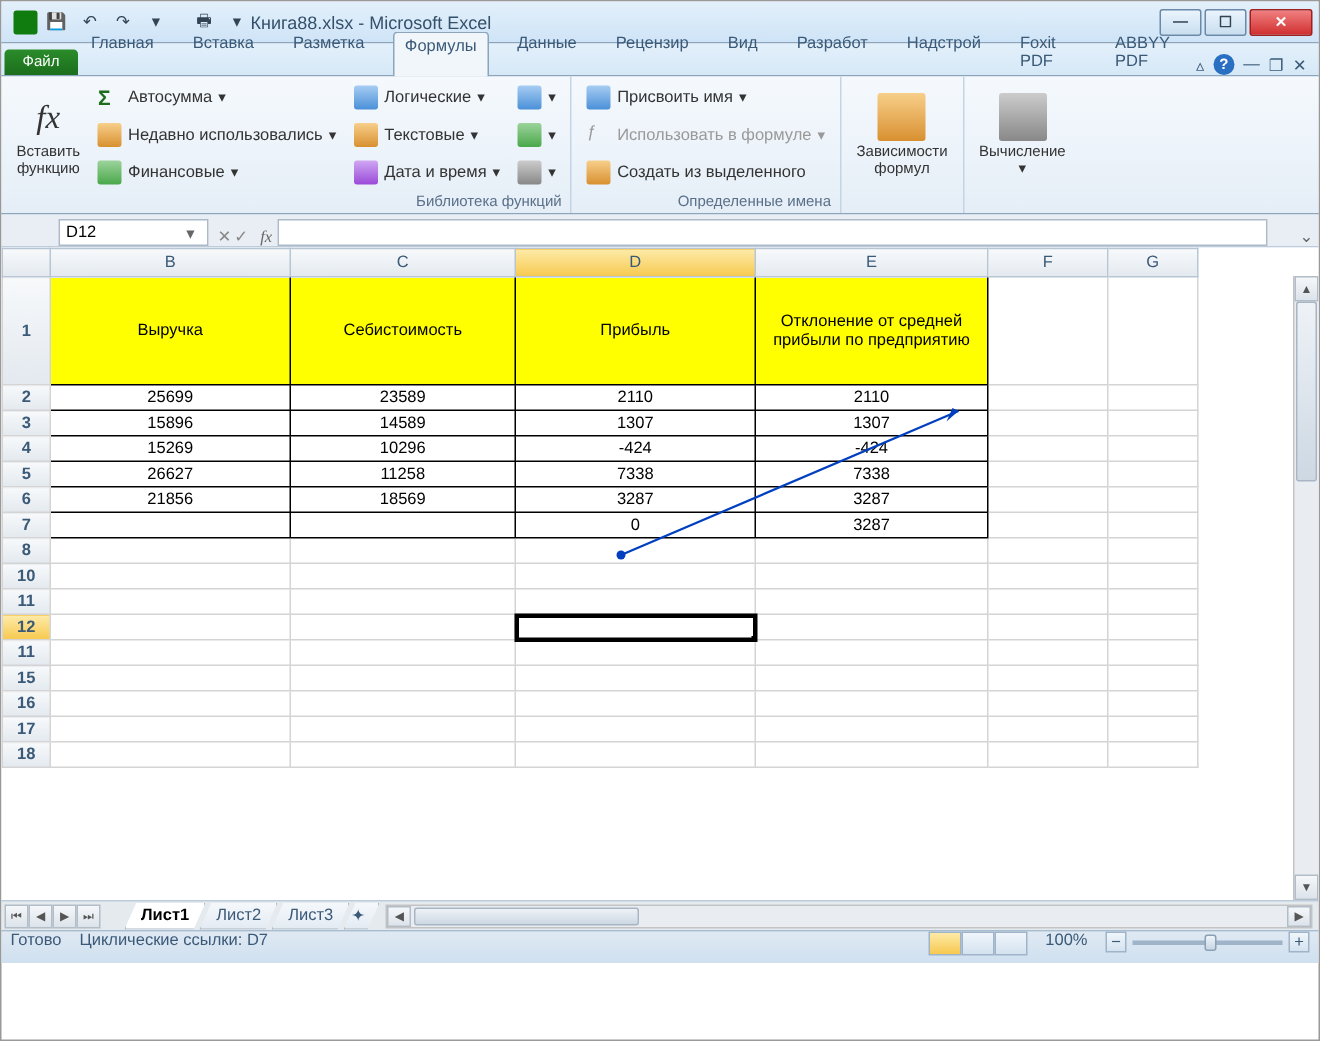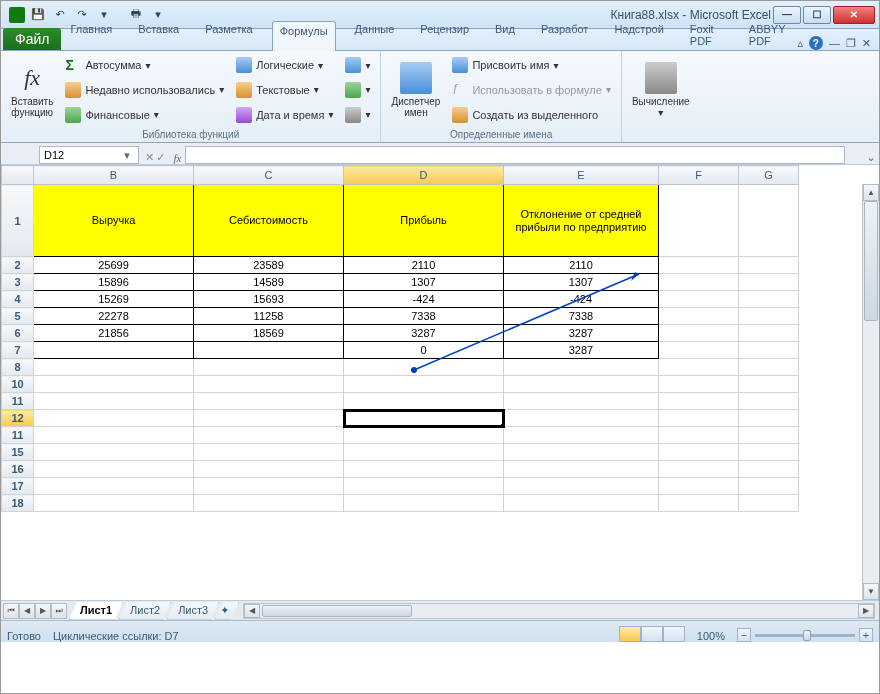--- a/index.html
+++ b/index.html
@@ -5,38 +5,38 @@
 *{box-sizing:border-box;margin:0;padding:0;font-family:"Segoe UI",Tahoma,sans-serif;font-size:11px;user-select:none}
 body{background:#fff;overflow:hidden}
 .app{width:880px;height:694px;margin:0 auto;position:relative;background:#fff;border:1px solid #999}
 
 
 .titlebar{height:28px;background:linear-gradient(#e3f0fb,#cfe4f7);display:flex;align-items:center;border-bottom:1px solid #8ba5bd}
 .sys-icon{width:16px;height:16px;margin:0 4px 0 8px;background:#107c10;border-radius:2px}
 .qat{display:flex;gap:4px;align-items:center}
 .qat-btn{width:18px;height:18px;display:flex;align-items:center;justify-content:center;color:#345;cursor:pointer}
 .qat-sep{width:6px}
-.title{flex:1;text-align:right;color:#35506b;font-size:12px}
+.title{flex:1;text-align:left;color:#35506b;font-size:12px}
 .winbtns{display:flex;margin-right:4px}
 .winbtn{width:28px;height:18px;border:1px solid #6b8aa8;background:linear-gradient(#eaf4fd,#c9deef);margin-left:2px;display:flex;align-items:center;justify-content:center;border-radius:2px;color:#345;cursor:pointer;font-weight:bold;font-size:10px}
 .winbtn.close{background:linear-gradient(#f08080,#d03030);color:#fff;border-color:#a02020;width:42px}
 
 
 .tabs{height:22px;background:linear-gradient(#e3f0fb,#d6e8f7);display:flex;align-items:flex-end;padding-left:2px;border-bottom:1px solid #8ba5bd}
-.file-tab{background:linear-gradient(#2a8c2a,#1c6e1c);color:#fff;padding:3px 12px;border-radius:3px 3px 0 0;font-size:14px;margin-right:2px;cursor:pointer}
+.file-tab{background:linear-gradient(#2a8c2a,#1c6e1c);color:#fff;padding:3px 12px;border-radius:3px 3px 0 0;font-size:10px;margin-right:2px;cursor:pointer}
 .tab{padding:3px 7px;cursor:pointer;color:#3b5a78;font-size:11px}
 .tab.active{background:#f1f6fb;border:1px solid #8ba5bd;border-bottom:none;border-radius:3px 3px 0 0;position:relative;top:1px}
 .tabs-right{margin-left:auto;display:flex;gap:6px;align-items:center;padding-right:8px;color:#3b5a78}
 .help-icn{width:14px;height:14px;border-radius:50%;background:#2a70c2;color:#fff;display:flex;align-items:center;justify-content:center;font-size:10px;font-weight:bold}
 
 
 .ribbon{height:92px;background:linear-gradient(#f5f9fd,#e5eef7);border-bottom:1px solid #8ba5bd;display:flex}
 .group{border-right:1px solid #c3d5e5;padding:2px 6px 0;display:flex;flex-direction:column;height:100%}
 .group-body{flex:1;display:flex;gap:4px}
-.group-label{text-align:center;font-size:10px;color:#5a7089;padding:2px 0}
+.group-label{text-align:right;font-size:10px;color:#5a7089;padding:2px 0}
 .bigbtn{display:flex;flex-direction:column;align-items:center;justify-content:center;padding:2px 4px;cursor:pointer;min-width:48px}
 .bigbtn .icn{width:32px;height:32px;margin-bottom:2px}
 .bigbtn span{font-size:10px;text-align:center;line-height:11px;color:#333}
 .col{display:flex;flex-direction:column;justify-content:space-around}
 .rbtn{display:flex;align-items:center;gap:4px;padding:2px 4px;cursor:pointer;font-size:10px;color:#333;white-space:nowrap}
 .rbtn .mi{width:16px;height:16px}
 
 
 .icn-fx{font-family:serif;font-style:italic;font-size:22px;color:#333;display:flex;align-items:center;justify-content:center}
 .sq{display:inline-block;border-radius:2px}
@@ -83,21 +83,21 @@
 .navbtns{display:flex;padding:0 2px}
 .navbtn{width:16px;height:16px;border:1px solid #b3bdc7;background:linear-gradient(#f5f7fa,#dce3ea);display:flex;align-items:center;justify-content:center;font-size:8px;color:#555;cursor:pointer}
 .sheettab{height:18px;padding:2px 10px;background:linear-gradient(#f5f8fb,#e3ebf3);border:1px solid #a7b5c4;border-top:none;font-size:11px;color:#3b5a78;cursor:pointer;clip-path:polygon(8px 0,100% 0,calc(100% - 8px) 100%,0 100%);margin-left:-4px}
 .sheettab.active{background:#fff;font-weight:bold;color:#000}
 .hsb{flex:1;height:16px;margin:0 4px;background:#e9edf1;border:1px solid #c3c3c3;position:relative;display:flex;align-items:center}
 .hsb .arr{width:16px;height:14px;background:linear-gradient(#f5f7fa,#dce3ea);border:1px solid #b3bdc7;display:flex;align-items:center;justify-content:center;font-size:8px;color:#555}
 .hsb .thumb{height:12px;flex:0 0 150px;margin-left:2px;background:linear-gradient(#eef2f7,#cdd8e3);border:1px solid #a7b5c4;border-radius:2px}
 .hsb .track{flex:1}
 
 
-.status{height:22px;background:linear-gradient(#dfe9f3,#cfe0ef);border-top:1px solid #a8bccf;display:flex;align-items:flex-end;padding:0 6px;gap:12px;color:#3b5a78;font-size:11px}
+.status{height:22px;background:linear-gradient(#dfe9f3,#cfe0ef);border-top:1px solid #a8bccf;display:flex;align-items:flex-start;padding:0 6px;gap:12px;color:#3b5a78;font-size:11px}
 .status .spacer{flex:1}
 .viewbtns{display:flex}
 .viewbtn{width:22px;height:16px;border:1px solid #9fb4c8;background:linear-gradient(#f0f6fb,#d4e2ef);cursor:pointer}
 .viewbtn.active{background:linear-gradient(#fdeaa7,#f7c94f)}
 .zoom{display:flex;align-items:center;gap:4px}
 .zoom-slider{width:100px;height:3px;background:#9fb4c8;position:relative}
 .zoom-thumb{position:absolute;left:48px;top:-4px;width:8px;height:11px;background:linear-gradient(#eef4fa,#c7d6e4);border:1px solid #8aa0b5;border-radius:2px}
 .zoom-btn{width:14px;height:14px;border:1px solid #9fb4c8;background:linear-gradient(#f0f6fb,#d4e2ef);display:flex;align-items:center;justify-content:center;font-size:11px;cursor:pointer}
 </style>
 </head>
@@ -170,37 +170,42 @@
           <div class="rbtn"><span class="mi sq sq-blue"></span>▾</div>
           <div class="rbtn"><span class="mi sq sq-green"></span>▾</div>
           <div class="rbtn"><span class="mi sq sq-gray"></span>▾</div>
         </div>
       </div>
       <div class="group-label">Библиотека функций</div>
     </div>
 
     <div class="group">
       <div class="group-body">
-        <div class="bigbtn">
-          <div class="icn sq sq-blue"></div>
-          <span>Диспетчер</span>
-            <span>имен</span>
-        </div>
         <div class="col">
           <div class="rbtn"><span class="mi sq sq-blue"></span><span>Присвоить имя</span> ▾</div>
           <div class="rbtn" style="color:#999"><span class="mi">ƒ</span><span>Использовать в формуле</span> ▾</div>
           <div class="rbtn">
               <span class="mi sq sq-orange"></span>
               <span>Создать из выделенного</span>
             </div>
         </div>
       </div>
       <div class="group-label">Определенные имена</div>
     </div>
 
+    <div class="group">
+      <div class="group-body">
+        <div class="bigbtn">
+          <div class="icn sq sq-orange"></div>
+          <span>Зависимости</span>
+            <span>формул</span>
+        </div>
+      </div>
+      <div class="group-label">&nbsp;</div>
+    </div>
 
     <div class="group" style="border-right:none">
       <div class="group-body">
         <div class="bigbtn">
           <div class="icn sq sq-gray"></div>
           <span>Вычисление</span>
             <span>▾</span>
         </div>
       </div>
       <div class="group-label">&nbsp;</div>
@@ -256,29 +261,29 @@
             <td class="data num">15896</td>
             <td class="data num">14589</td>
             <td class="data num">1307</td>
             <td class="data num">1307</td>
             <td class=""></td>
             <td class=""></td>
           </tr>
           <tr class="datarow">
             <th class="rowhdr">4</th>
             <td class="data num">15269</td>
-            <td class="data num">15693</td>
+            <td class="data num">10296</td>
             <td class="data num">-424</td>
             <td class="data num">-424</td>
             <td class=""></td>
             <td class=""></td>
           </tr>
           <tr class="datarow">
             <th class="rowhdr">5</th>
-            <td class="data num">22278</td>
+            <td class="data num">26627</td>
             <td class="data num">11258</td>
             <td class="data num">7338</td>
             <td class="data num">7338</td>
             <td class=""></td>
             <td class=""></td>
           </tr>
           <tr class="datarow">
             <th class="rowhdr">6</th>
             <td class="data num">21856</td>
             <td class="data num">18569</td>
@@ -393,21 +398,21 @@
     </div>
   </div>
 
   <div class="sheetbar">
     <div class="navbtns">
       <div class="navbtn">⏮</div>
       <div class="navbtn">◀</div>
       <div class="navbtn">▶</div>
       <div class="navbtn">⏭</div>
     </div>
-    <div id="sheets-host" style="display:flex;margin-left:4px">
+    <div id="sheets-host" style="display:flex;margin-left:18px">
         <div class="sheettab active">Лист1</div>
         <div class="sheettab">Лист2</div>
         <div class="sheettab">Лист3</div>
       </div>
     <div class="sheettab" style="width:24px;padding:2px 4px">✦</div>
     <div class="hsb">
       <div class="arr">◀</div>
       <div class="thumb"></div>
       <div class="track"></div>
       <div class="arr">▶</div>

